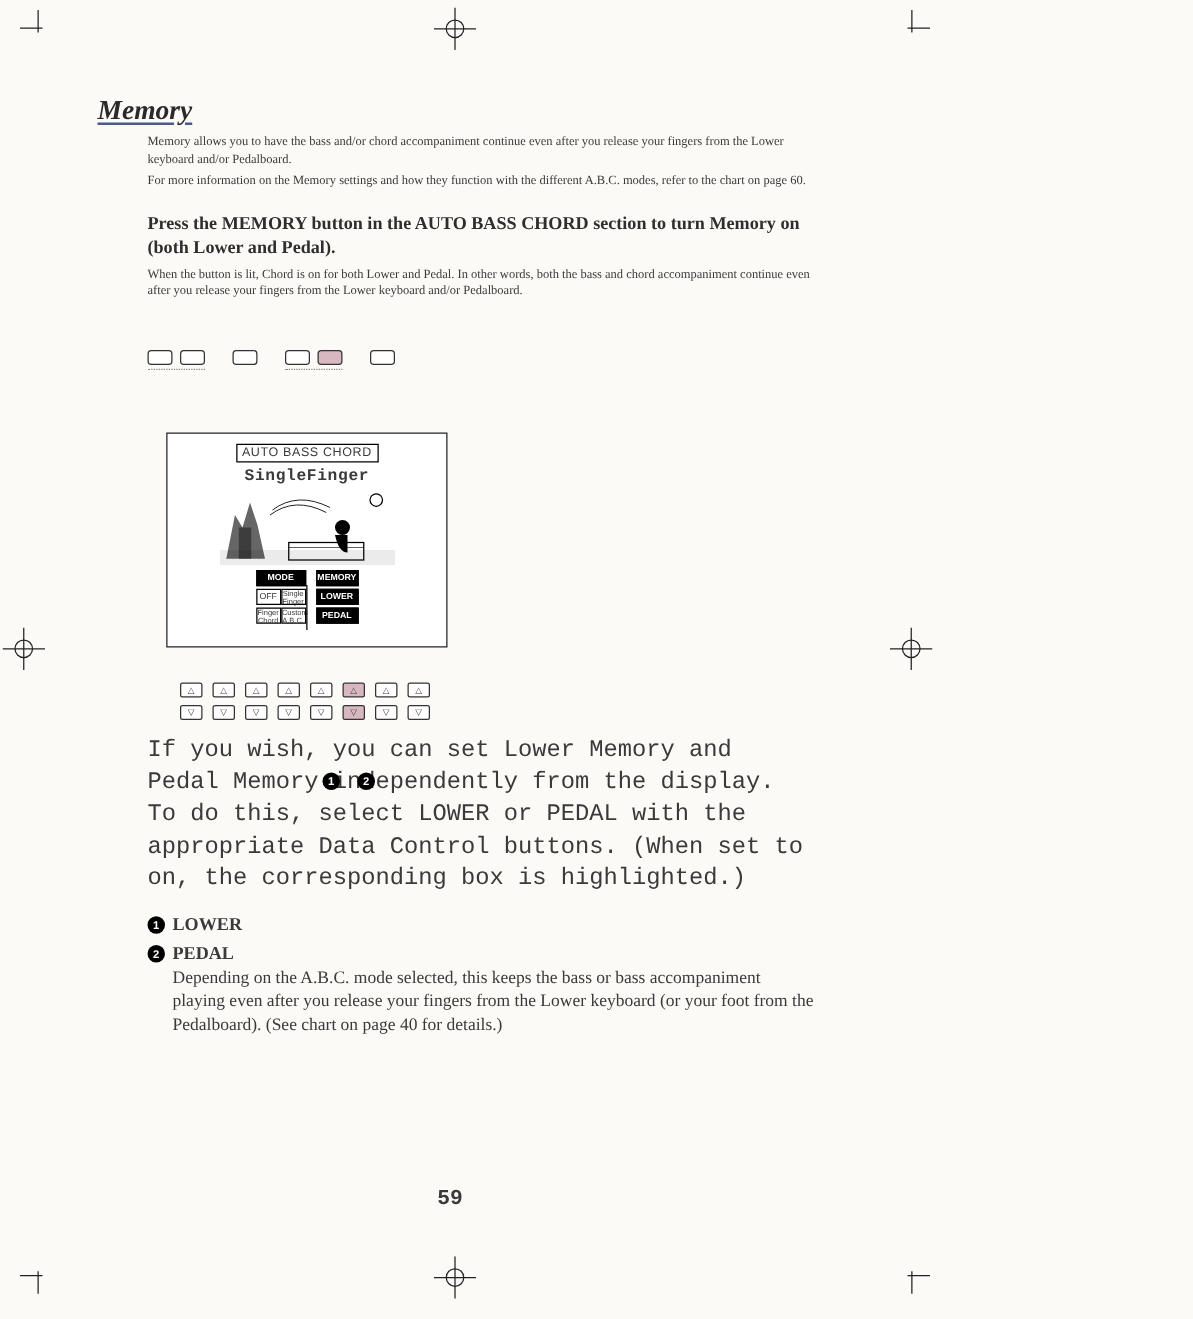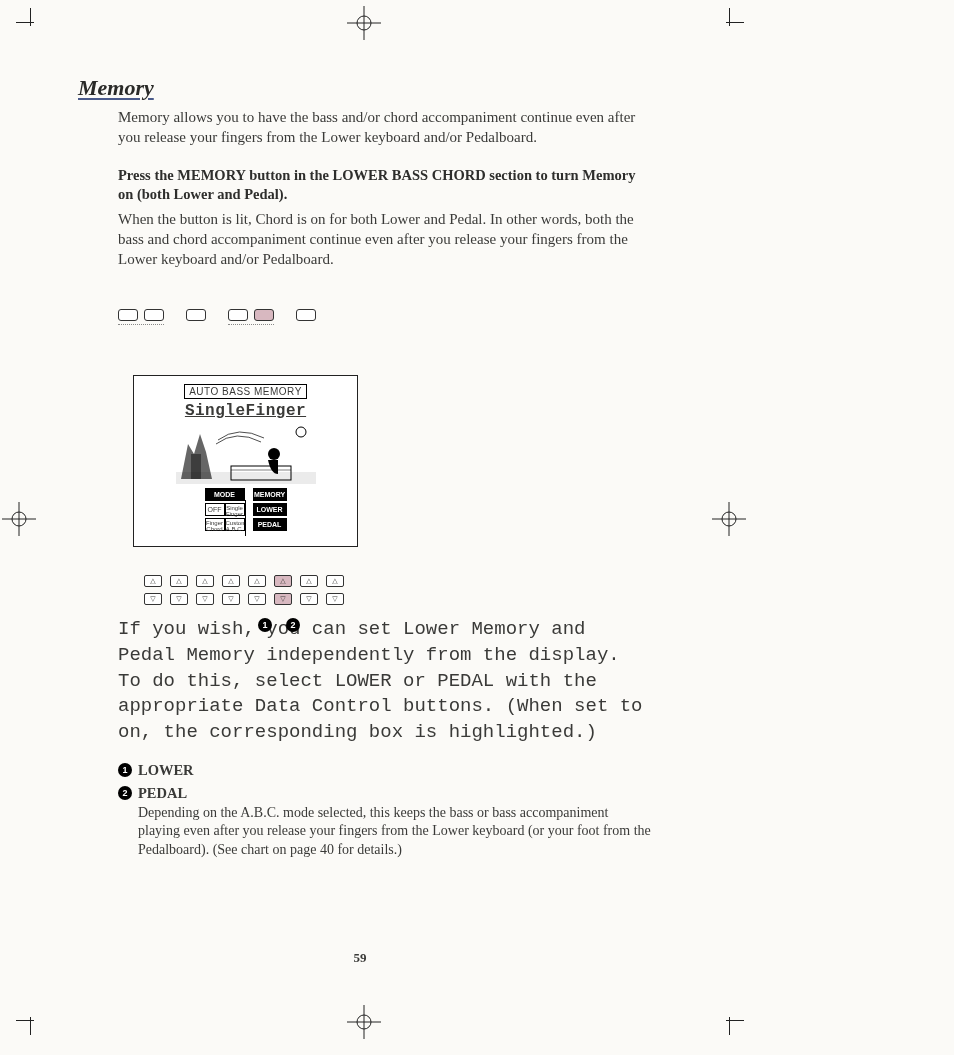--- a/index.html
+++ b/index.html
@@ -22,21 +22,21 @@
     font-weight: bold;
     font-size: 22px;
     color: #2a2a28;
     text-decoration: underline;
     text-decoration-color: #4a5a8a;
     text-underline-offset: 3px;
     margin-bottom: 6px;
     font-family: 'Times New Roman', Georgia, serif;
   }
   .body-text {
-    font-size: 15px;
+    font-size: 10px;
     line-height: 1.35;
     margin-left: 40px;
     margin-bottom: 4px;
   }
   .bold-para {
     font-weight: bold;
     font-size: 14.5px;
     line-height: 1.35;
     margin-left: 40px;
     margin-top: 18px;
@@ -75,24 +75,23 @@
   .lcd-title {
     border: 1.2px solid #000;
     font-size: 10px;
     font-family: Arial, sans-serif;
     padding: 1px 4px;
     letter-spacing: 0.5px;
   }
   .lcd-mode {
     font-family: 'Courier New', monospace;
     font-weight: bold;
-    font-size: 16px;
+    font-size: 13px;
     margin-top: 3px;
     letter-spacing: 0.5px;
-    text-decoration: underline;
   }
   .lcd-art {
     width: 140px;
     height: 60px;
     margin-top: 4px;
     position: relative;
     overflow: hidden;
   }
   .lcd-grid {
     display: flex;
@@ -174,21 +173,22 @@
     margin-left: 20px;
     margin-top: 2px;
   }
   .page-num {
     position: absolute;
     left: 0;
     width: 720px;
     top: 950px;
     text-align: center;
     font-weight: bold;
-    font-size: 13px;
+    font-size: 17px;
+    font-family: Liberation Mono, monospace;
   }
   .crop-tl { position: absolute; left: 16px; top: 8px; }
   .crop-tr { position: absolute; right: 210px; top: 8px; }
   .crop-bl { position: absolute; left: 16px; bottom: 20px; }
   .crop-br { position: absolute; right: 210px; bottom: 20px; }
   .crop { width: 28px; height: 28px; }
   .crop::before, .crop::after { content:""; position:absolute; background:#222; }
   .corner-tl::before { left:0; top:14px; width:18px; height:1.2px; }
   .corner-tl::after  { left:14px; top:0; width:1.2px; height:18px; }
   .corner-tr::before { right:0; top:14px; width:18px; height:1.2px; }
@@ -239,42 +239,43 @@
       <line x1="0" y1="17" x2="34" y2="17" stroke="#222" stroke-width="1"></line>
       <line x1="17" y1="0" x2="17" y2="34" stroke="#222" stroke-width="1"></line>
     </svg>
 </div>
 
 <div class="page">
 
   <h2 class="section-title">Memory</h2>
 
   <p class="body-text">Memory allows you to have the bass and/or chord accompaniment continue even after you release your fingers from the Lower keyboard and/or Pedalboard.</p>
-
-  <p class="bold-para">Press the MEMORY button in the LOWER BASS CHORD section to turn Memory on (both Lower and Pedal).</p>
+  <p class="body-text">For more information on the Memory settings and how they function with the different A.B.C. modes, refer to the chart on page 60.</p>
+
+  <p class="bold-para">Press the MEMORY button in the AUTO BASS CHORD section to turn Memory on (both Lower and Pedal).</p>
   <p class="body-text">When the button is lit, Chord is on for both Lower and Pedal.  In other words, both the bass and chord accompaniment continue even after you release your fingers from the Lower keyboard and/or Pedalboard.</p>
 
   <div class="button-row">
     <div class="btn-group">
       <div class="draw-btn"></div>
       <div class="draw-btn"></div>
     </div>
     <div class="btn-spacer"></div>
     <div class="draw-btn"></div>
     <div class="btn-spacer"></div>
     <div class="btn-group">
       <div class="draw-btn"></div>
       <div class="draw-btn filled"></div>
     </div>
     <div class="btn-spacer"></div>
     <div class="draw-btn"></div>
   </div>
 
   <div class="lcd-panel">
-    <div class="lcd-title">AUTO BASS MEMORY</div>
+    <div class="lcd-title">AUTO BASS CHORD</div>
     <div class="lcd-mode">SingleFinger</div>
     <div class="lcd-art">
       <svg viewBox="0 0 140 60" width="140" height="60">
         <rect x="0" y="48" width="140" height="12" fill="#000" opacity="0.08"></rect>
         <path d="M5 55 L12 20 L18 30 L24 10 L30 28 L36 55 Z" fill="#000" opacity="0.6"></path>
         <rect x="15" y="30" width="10" height="25" fill="#000" opacity="0.4"></rect>
         <rect x="55" y="42" width="60" height="14" fill="none" stroke="#000" stroke-width="1"></rect>
         <line x1="55" y1="46" x2="115" y2="46" stroke="#000" stroke-width="0.5"></line>
         <circle cx="98" cy="30" r="6" fill="#000"></circle>
         <path d="M92 36 Q95 50 102 50 L102 36 Z" fill="#000"></path>

